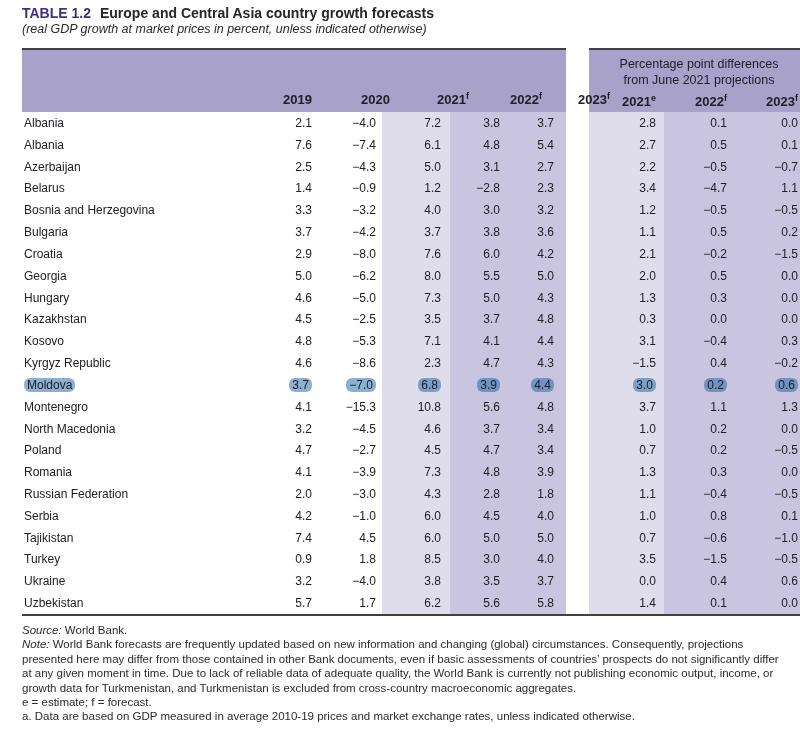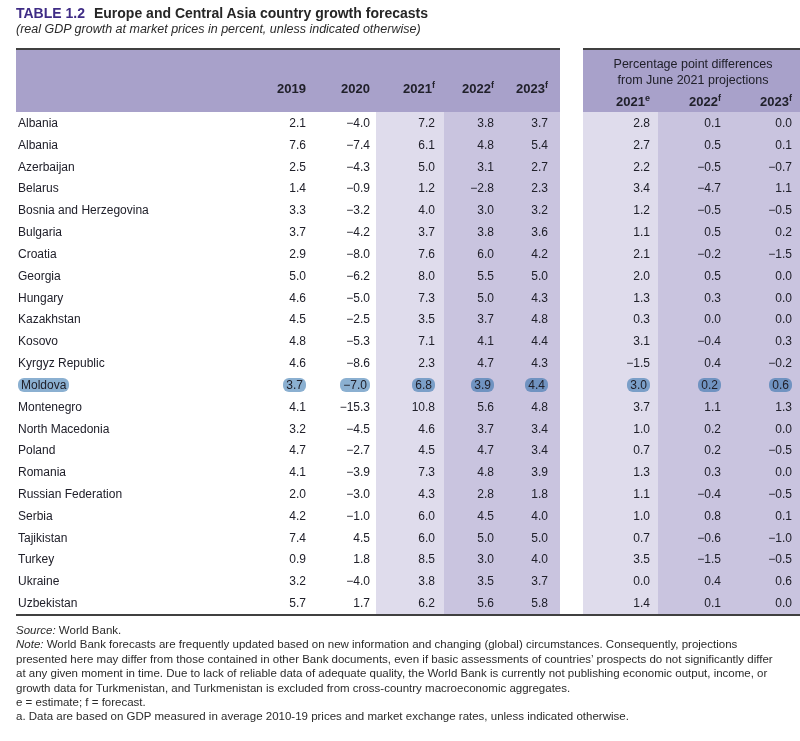--- a/index.html
+++ b/index.html
@@ -3,38 +3,38 @@
 <meta charset="utf-8">
 <style>
   :root{
     --accent:#3f2c85; --band-header:#a8a1ca; --band-light:#dfdcec; --band-mid:#c9c4df;
     --rule:#404040; --ink:#20202a; --hl:rgba(23,98,164,0.5);
   }
   *{box-sizing:border-box;}
   html,body{margin:0;padding:0;}
   body{width:800px;height:741px;background:#fff;color:var(--ink);
        font-family:"Liberation Sans", sans-serif;overflow:hidden;}
-  .page{padding:5px 0 0 16px;width:651px;}
+  .page{padding:5px 0 0 22px;width:651px;}
 
   .titleline{font-size:14px;font-weight:bold;line-height:17px;}
   .tlabel{color:var(--accent);margin-right:9px;}
   .ttitle{color:#262626;}
   .subtitle{font-style:italic;font-size:12.5px;color:#2a2a2a;line-height:15px;}
 
   .tablewrap{margin-top:11px;width:787px;}
   .hdr{display:flex;}
   .hdr-main{width:544px;height:64px;background:var(--band-header);
             border-top:2px solid var(--rule);position:relative;}
   .hdr-gap{width:23px;}
   .hdr-right{width:220px;height:64px;background:var(--band-header);
              border-top:2px solid var(--rule);display:flex;flex-direction:column;
              justify-content:space-between;}
   .caption{text-align:center;font-weight:normal;font-size:12.5px;line-height:1.28;padding-top:6px;}
-  .yr-row-main{position:absolute;bottom:16px;left:232px;display:grid;
-               grid-template-columns:64px 64px 68px 58px 58px;}
+  .yr-row-main{position:absolute;bottom:5px;left:232px;display:grid;
+               grid-template-columns:64px 64px 68px 58px 58px;gap:14px;}
   .yr-row-right{display:grid;grid-template-columns:75px 71px 74px;padding-bottom:3px;}
   .yr-cell{text-align:right;font-weight:bold;font-size:13px;white-space:nowrap;}
   sup{font-size:9px;line-height:0;}
 
   .row{display:grid;grid-template-columns:232px 64px 64px 68px 58px 58px 23px 75px 71px 74px;
        height:21.83px;align-items:stretch;font-size:12px;}
   .cell{display:flex;align-items:center;}
   .c-name{padding-left:2px;}
   .num{justify-content:flex-end;}
   .pr6{padding-right:6px;}  .pr8{padding-right:8px;}  .pr9{padding-right:9px;}

